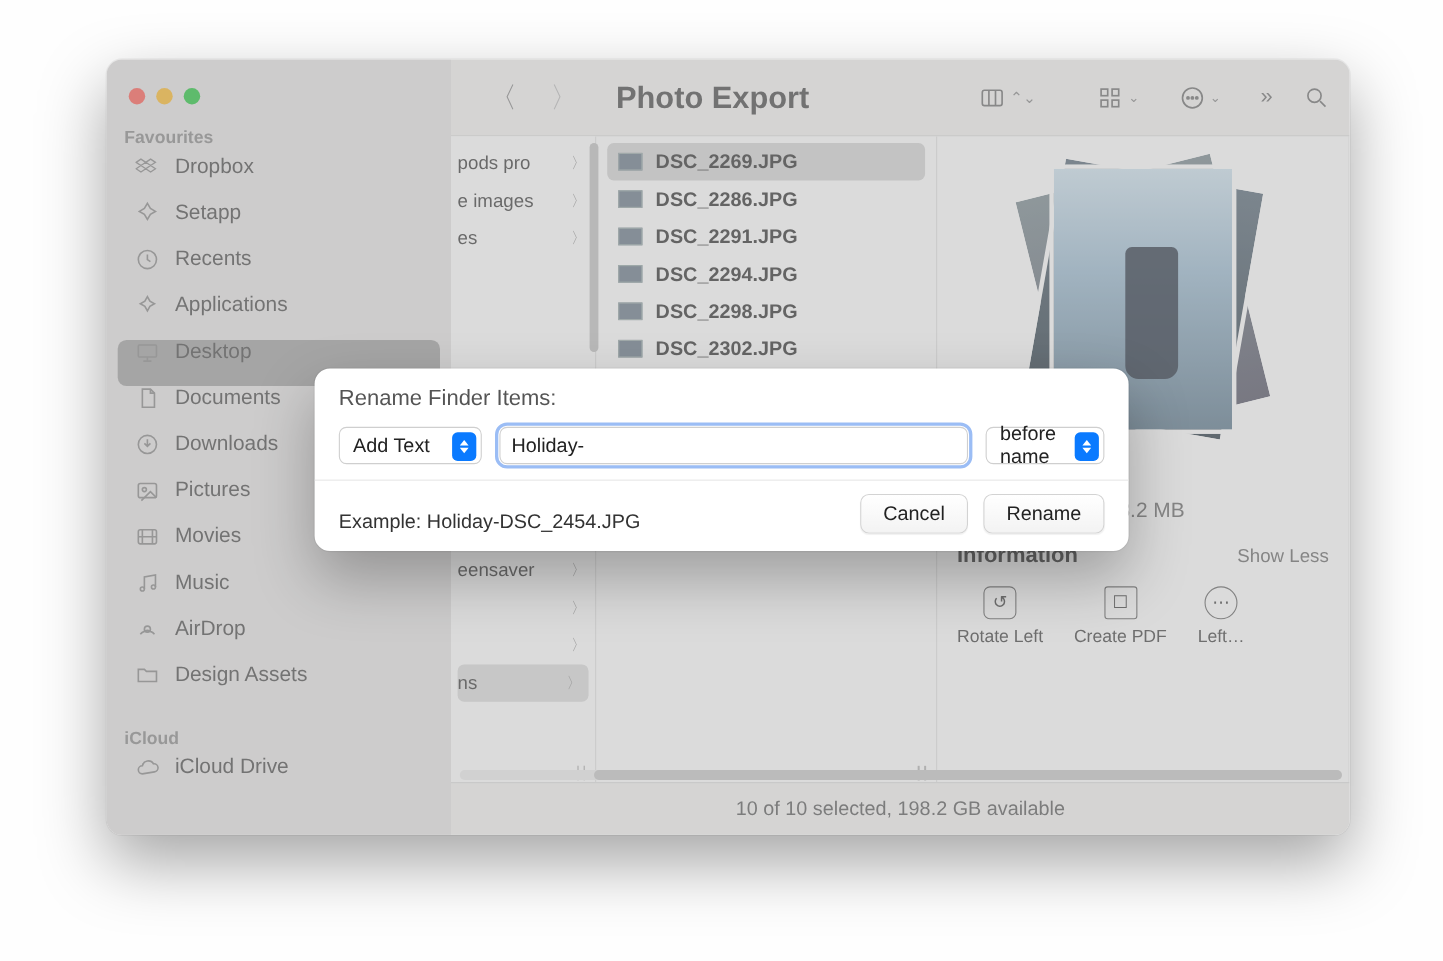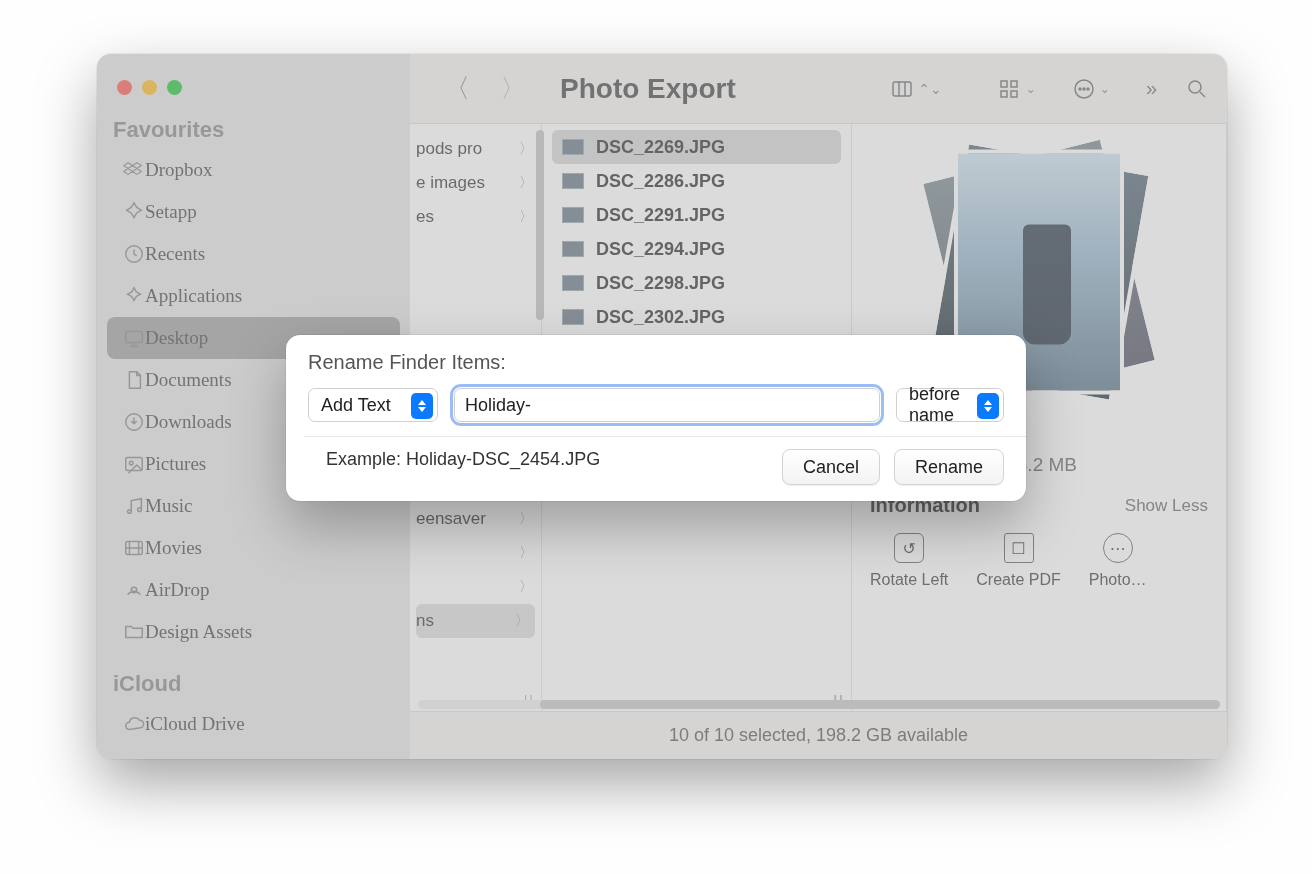--- a/index.html
+++ b/index.html
@@ -12,22 +12,22 @@
   }
   .dim-overlay {
     position:absolute; inset:0; background:rgba(170,170,170,.42); pointer-events:none;
     z-index:10;
   }
   
   .sidebar { position:absolute; left:0; top:0; bottom:0; width:313px; background:#e7e5e5; padding:14px 0 0 0; }
   .traffic { display:flex; gap:10px; padding:12px 0 14px 20px; }
   .dot { width:15px; height:15px; border-radius:50%; }
   .dot.r { background:#ff5f57; } .dot.y { background:#febc2e; } .dot.g { background:#28c840; }
-  .section-title { color:#8c8c8c; font-size:22px; font-weight:600; padding:8px 0 6px 16px; }
-  .sb-item { display:flex; align-items:center; gap:0; height:42px; font-size:19px; color:#4d4d4d; padding:0 16px; border-radius:8px; margin:0 10px;font-family:Liberation Serif, serif; }
+  .section-title { color:#8c8c8c; font-size:16px; font-weight:600; padding:8px 0 6px 16px; }
+  .sb-item { display:flex; align-items:flex-start; gap:14px; height:42px; font-size:19px; color:#4d4d4d; padding:0 16px; border-radius:8px; margin:0 10px; }
   .sb-item.active { background:#a3a3a3; border-radius:8px; }
   .sb-icon { width:22px; height:22px; color:#7a7a7a; flex:0 0 22px; display:flex; align-items:center; justify-content:center; }
   .sb-icon svg { width:22px; height:22px; stroke:#8a8a8a; fill:none; stroke-width:1.6; }
   
   .toolbar { position:absolute; left:313px; right:0; top:0; height:70px; background:#f4f3f2; display:flex; align-items:center; padding:0 18px; gap:16px; border-bottom:1px solid #dcdcdc; }
   .nav-arrows { display:flex; gap:30px; padding-left:16px; color:#8a8a8a;}
   .nav-arrows span { font-size:26px; display:inline-block; }
   .tb-title { font-size:28px; font-weight:600; color:#4b4b4b; margin-left:18px; flex:0 0 auto; }
   .tb-spacer { flex:1 1 auto; }
   .tb-btn { display:flex; align-items:center; color:#707070; gap:4px; font-size:18px; }
@@ -73,21 +73,21 @@
     border-radius:14px; box-shadow:0 25px 55px rgba(0,0,0,.28), 0 0 0 1px rgba(0,0,0,.05);
     z-index:50; overflow:hidden;
   }
   .modal-head { padding:16px 22px 14px 22px; font-size:20px; color:#555;}
   .modal-body { padding:0 22px 14px 22px; display:flex; gap:16px; align-items:center;}
   .select { position:relative; height:34px; border:1px solid #cfcfcf; border-radius:7px; background:#fff; display:flex; align-items:center; padding:0 30px 0 12px; font-size:18px; color:#222;}
   .select .caret { position:absolute; right:4px; top:4px; width:22px; height:26px; border-radius:5px; background:#0a7aff; display:flex; flex-direction:column; align-items:center; justify-content:center; gap:0;}
   .select .caret::before { content:""; border-left:4px solid transparent; border-right:4px solid transparent; border-bottom:5px solid #fff; margin-bottom:1px;}
   .select .caret::after { content:""; border-left:4px solid transparent; border-right:4px solid transparent; border-top:5px solid #fff; margin-top:1px;}
   .text-input { flex:1; height:34px; border:1px solid #cfcfcf; border-radius:7px; padding:0 10px; font-size:18px; color:#222; outline:3px solid #9bbdf5; outline-offset:1px;}
-  .modal-foot { border-top:1px solid #e7e7e7; padding:12px 22px 16px 22px; display:flex; align-items:flex-start;margin-left:18px;}
+  .modal-foot { border-top:1px solid #e7e7e7; padding:12px 22px 16px 22px; display:flex; align-items:flex-end;}
   .example { font-size:18px; color:#333; flex:1;}
   .mbtn { height:36px; padding:0 20px; border:1px solid #d3d3d3; border-radius:8px; background:linear-gradient(#fff,#f3f3f3); font-size:18px; color:#222; margin-left:14px; box-shadow:0 1px 1px rgba(0,0,0,.06);}
 </style>
 </head>
 <body>
 
 <div class="canvas">
   <div class="window">
 
     <aside class="sidebar">
@@ -164,35 +164,35 @@
               <rect x="3" y="5" width="18" height="14" rx="2"></rect>
               <circle cx="9" cy="11" r="2"></circle>
               <path d="M21 19l-6-6-9 9"></path>
             </svg>
           </span>
         <span>Pictures</span>
       </div>
       <div class="sb-item">
         <span class="sb-icon">
             <svg viewBox="0 0 24 24">
+              <rect x="3" y="5" width="18" height="14" rx="2"></rect>
+              <path d="M7 5v14M17 5v14M3 12h18"></path>
+            </svg>
+          </span>
+        <span>Movies</span>
+      </div>
+      <div class="sb-item">
+        <span class="sb-icon">
+            <svg viewBox="0 0 24 24">
               <path d="M9 18V6l11-2v12"></path>
               <circle cx="7" cy="18" r="2"></circle>
               <circle cx="18" cy="16" r="2"></circle>
             </svg>
           </span>
         <span>Music</span>
-      </div>
-      <div class="sb-item">
-        <span class="sb-icon">
-            <svg viewBox="0 0 24 24">
-              <rect x="3" y="5" width="18" height="14" rx="2"></rect>
-              <path d="M7 5v14M17 5v14M3 12h18"></path>
-            </svg>
-          </span>
-        <span>Movies</span>
       </div>
       <div class="sb-item">
         <span class="sb-icon">
             <svg viewBox="0 0 24 24">
               <circle cx="12" cy="12" r="3"></circle>
               <path d="M5 17a9 9 0 0114 0M8 15a5 5 0 018 0"></path>
             </svg>
           </span>
         <span>AirDrop</span>
       </div>
@@ -348,21 +348,21 @@
           <div class="qa">
             <div class="qicon">↺</div>
             <span>Rotate Left</span>
           </div>
           <div class="qa">
             <div class="qicon" style="border-radius:3px">☐</div>
             <span>Create PDF</span>
           </div>
           <div class="qa">
             <div class="qicon circle">⋯</div>
-            <span>Photo…</span>
+            <span>Left…</span>
           </div>
         </div>
       </div>
     </div>
 
     <div class="h-scroll">
       <div class="h-scroll-track"></div>
       <div class="h-scroll-thumb"></div>
     </div>
 

